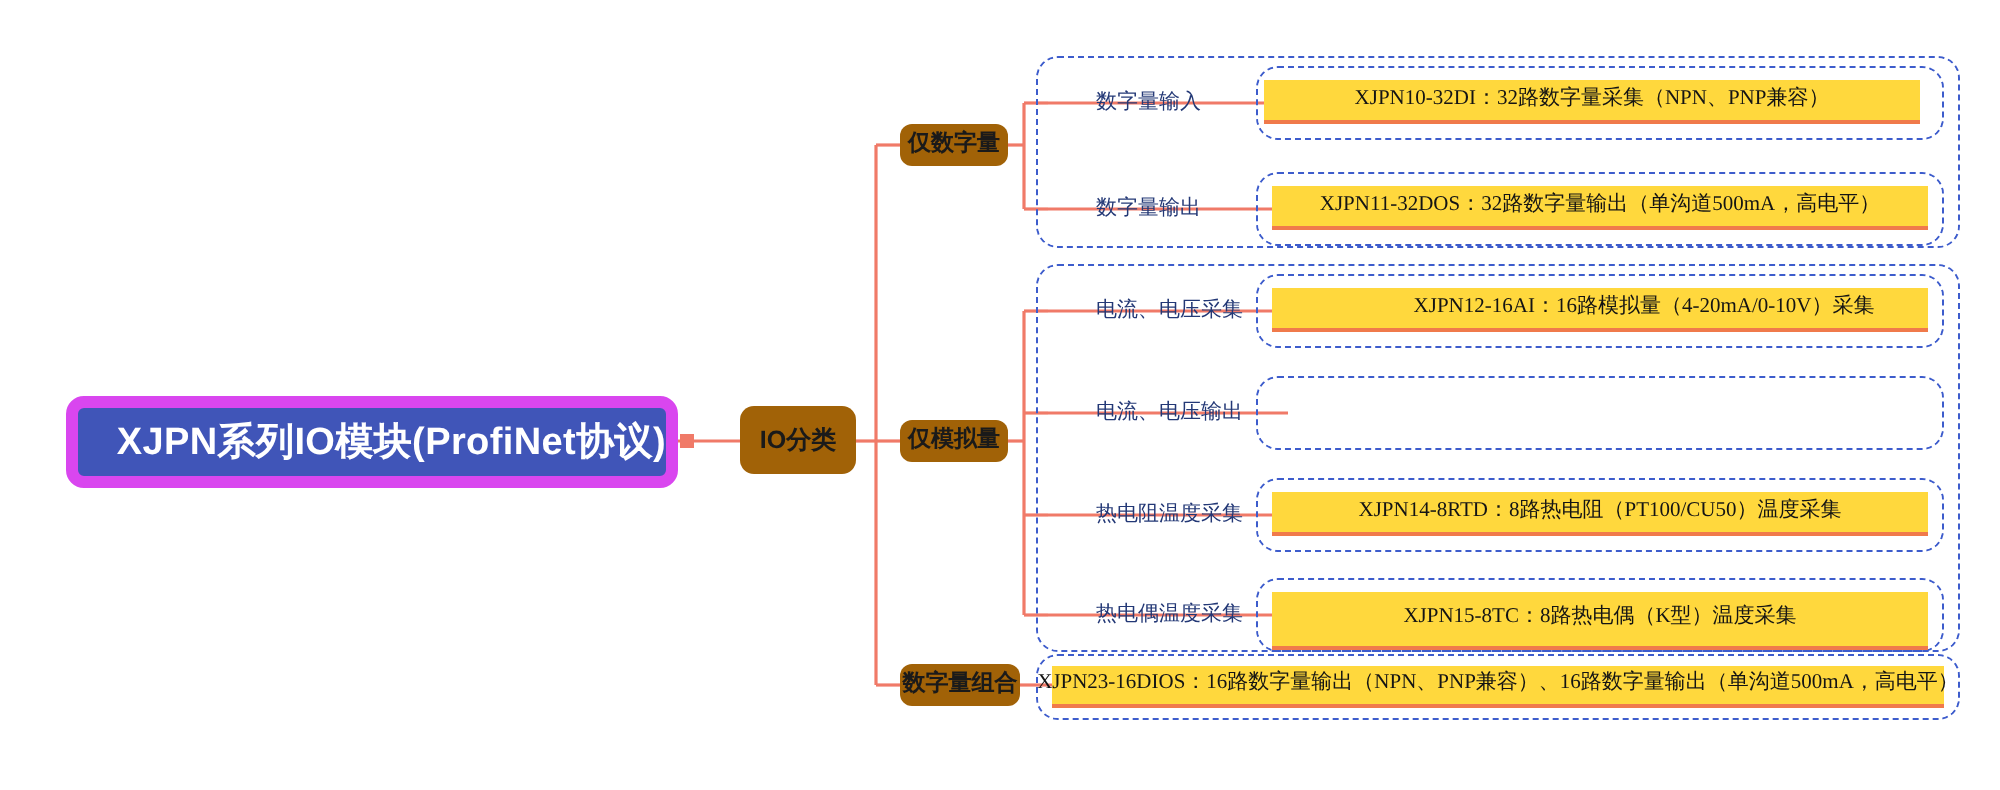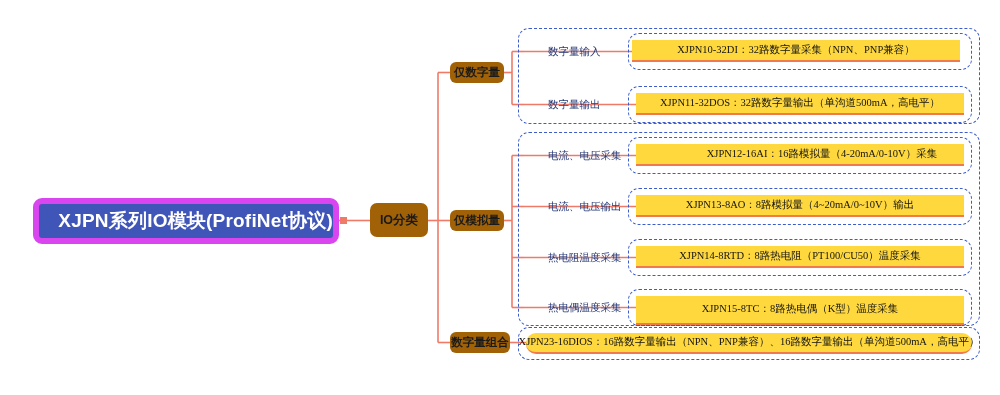--- a/index.html
+++ b/index.html
@@ -131,21 +131,20 @@
     justify-content: center;
     color: #141414;
     font-size: 10.5px;
     white-space: nowrap;
     line-height: 1;
     font-family: "Liberation Serif", "DejaVu Serif", serif;
   }
 
   .detail-chip.wide {
     font-size: 10.5px;
-    border-radius: 10px;
   }
 </style>
 </head>
 <body>
 
 <div id="canvas">
 
   <svg id="wires" viewBox="0 0 1000 395" width="1000" height="395" xmlns="http://www.w3.org/2000/svg">
     <g fill="none" stroke="#f07a68" stroke-width="1.6">
 
@@ -213,21 +212,20 @@
   </div>
 
   <div class="sub-box" style="left:518px; top:132px; width:462px; height:194px;"></div>
 
   <div class="sub-label" style="left:536px; top:150px;">电流、电压采集</div>
   <div class="detail-wrap" style="left:628px; top:137px; width:344px; height:37px;"></div>
   <div class="detail-chip" style="left:636px; top:144px; width:328px; height:22px;padding-left:44px;">XJPN12-16AI：16路模拟量（4-20mA/0-10V）采集</div>
 
   <div class="sub-label" style="left:536px; top:201px;">电流、电压输出</div>
   <div class="detail-wrap" style="left:628px; top:188px; width:344px; height:37px;"></div>
-  <div class="detail-chip" style="left:636px; top:195px; width:328px; height:22px;">XJPN13-8AO：8路模拟量（4~20mA/0~10V）输出</div>
 
   <div class="sub-label" style="left:536px; top:252px;">热电阻温度采集</div>
   <div class="detail-wrap" style="left:628px; top:239px; width:344px; height:37px;"></div>
   <div class="detail-chip" style="left:636px; top:246px; width:328px; height:22px;">XJPN14-8RTD：8路热电阻（PT100/CU50）温度采集</div>
 
   <div class="sub-label" style="left:536px; top:302px;">热电偶温度采集</div>
   <div class="detail-wrap" style="left:628px; top:289px; width:344px; height:37px;"></div>
   <div class="detail-chip" style="left:636px; top:296px; width:328px; height:29px;">XJPN15-8TC：8路热电偶（K型）温度采集</div>
 
   <div class="cat-node cat-combo">

